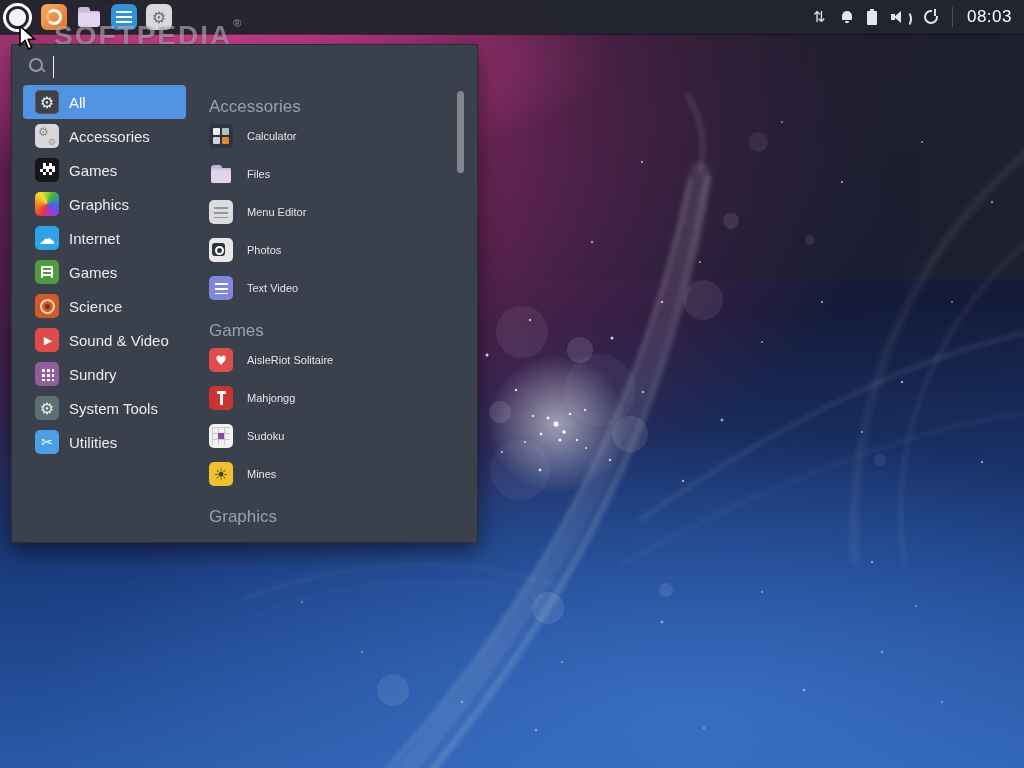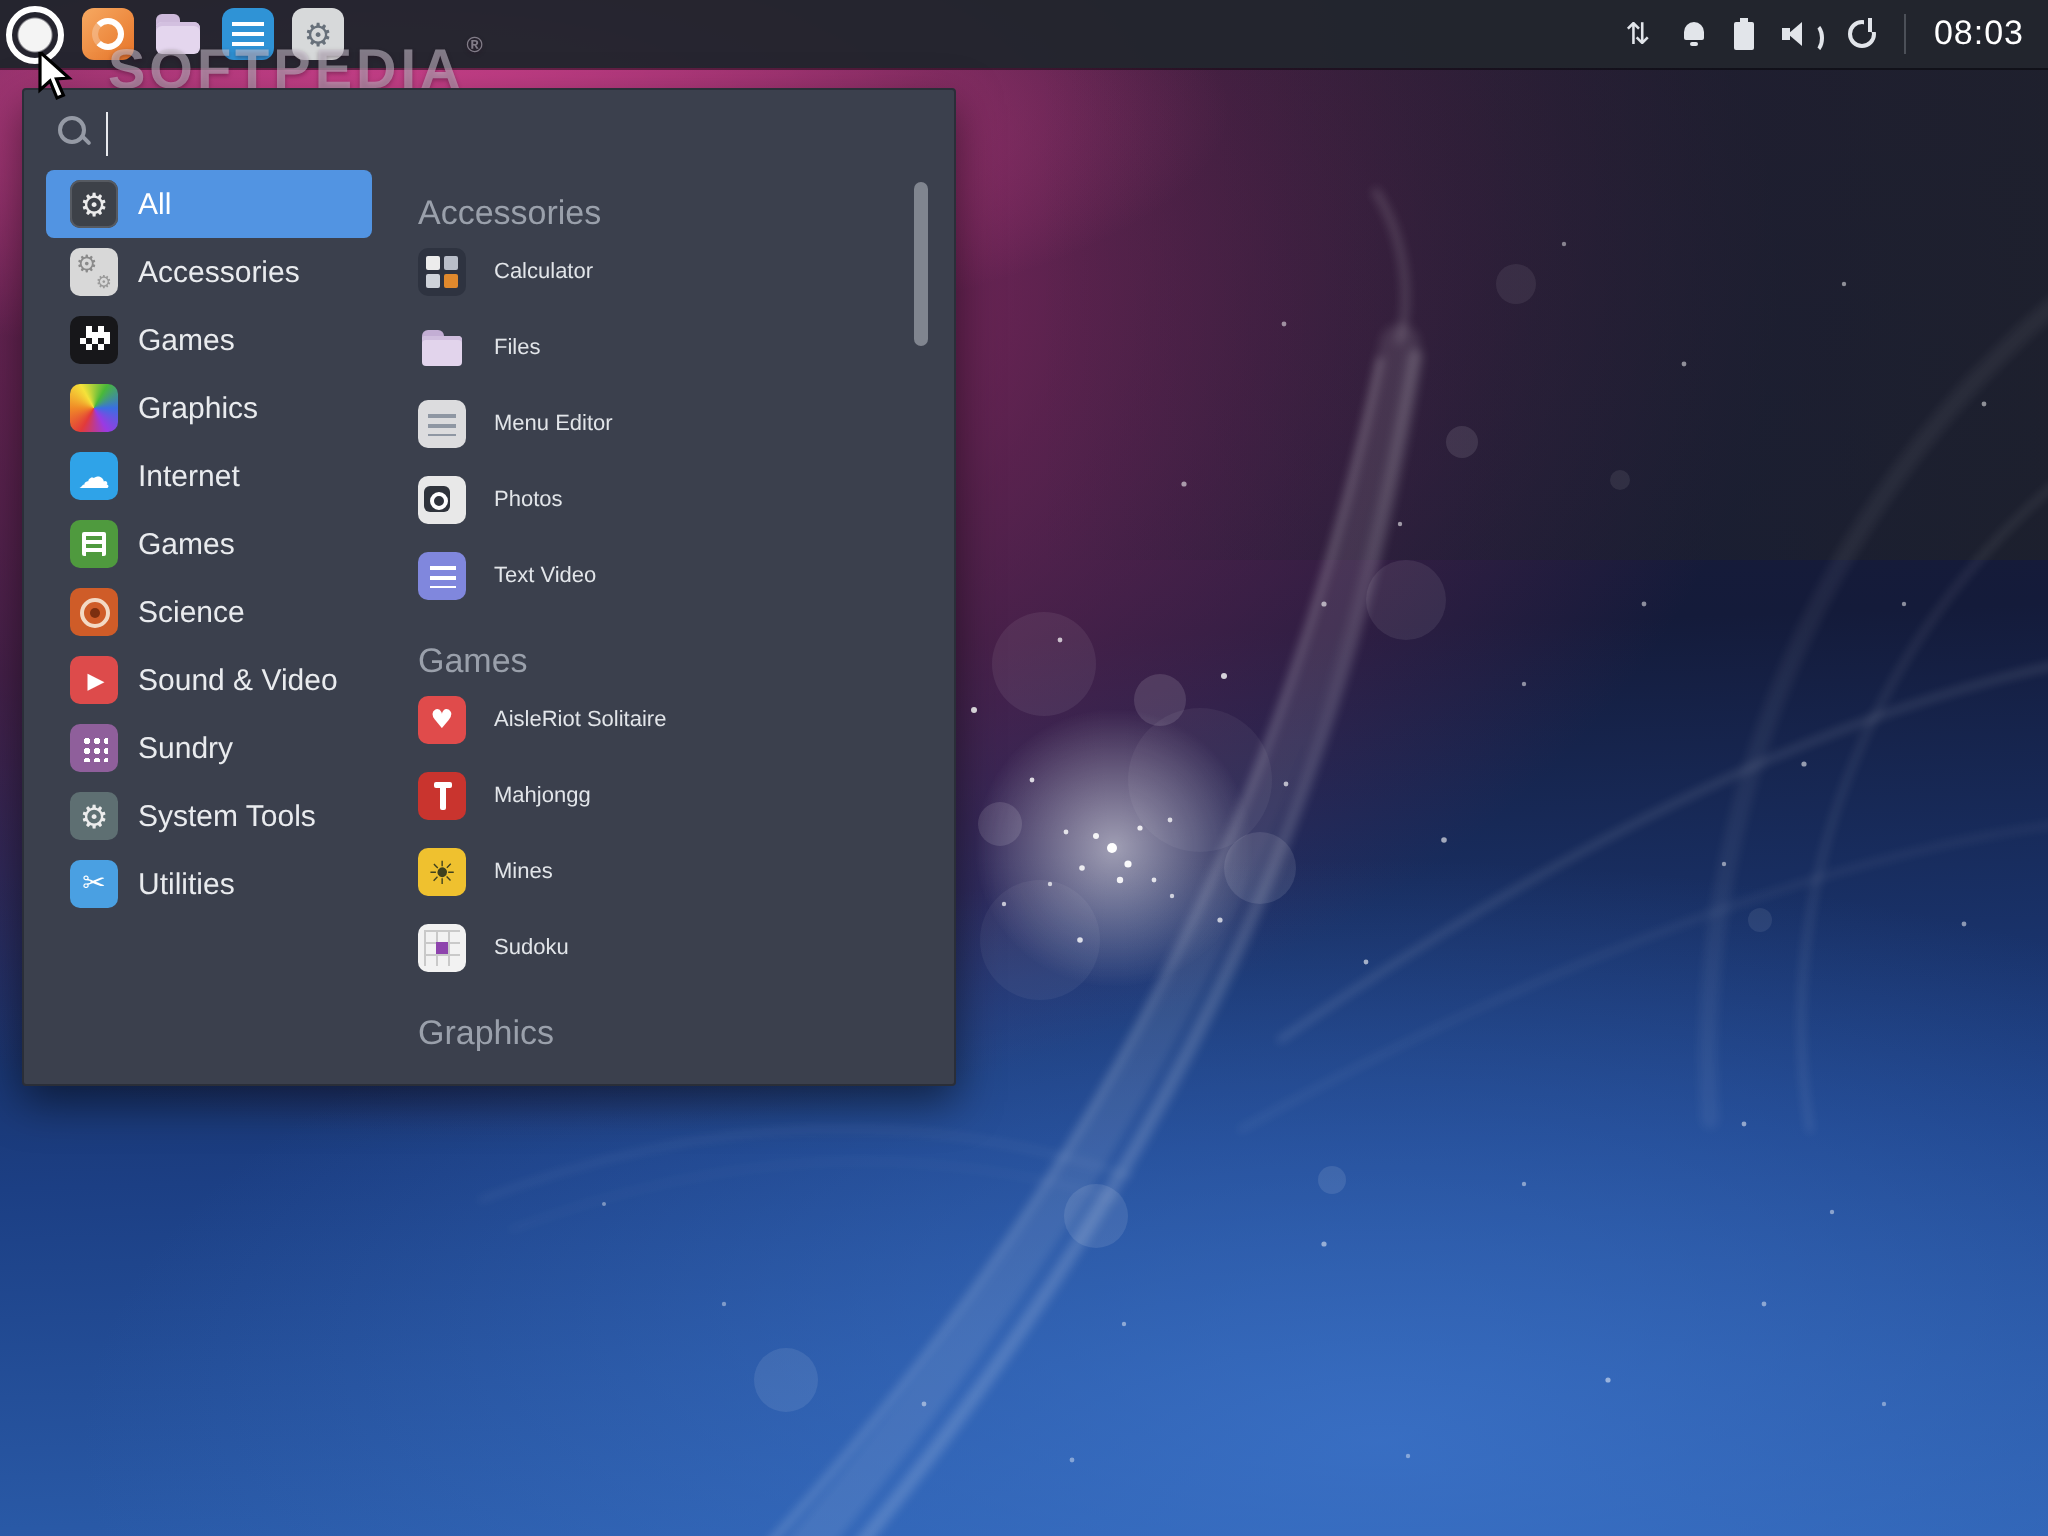--- a/index.html
+++ b/index.html
@@ -391,26 +391,26 @@
       <div class="sec later">Games</div>
       <div class="app">
         <span class="ai a-aisle"></span>
         <span class="lbl">AisleRiot Solitaire</span>
         </div>
       <div class="app">
         <span class="ai a-mahjongg"></span>
         <span class="lbl">Mahjongg</span>
         </div>
       <div class="app">
+        <span class="ai a-sudoku"></span>
+        <span class="lbl">Sudoku</span>
+        </div>
+      <div class="app">
         <span class="ai a-mines"></span>
         <span class="lbl">Mines</span>
-        </div>
-      <div class="app">
-        <span class="ai a-sudoku"></span>
-        <span class="lbl">Sudoku</span>
         </div>
 
       <div class="sec later">Graphics</div>
     </div>
 
     <div class="scroll-thumb"></div>
   </div>
 
   <svg class="cursor" width="22" height="26" viewBox="0 0 22 26">
     <polygon points="1,0 1,19 6,14.5 9.5,23 12.7,21.6 9.2,13.5 15.5,13" fill="#ffffff" stroke="#000000" stroke-width="1.6"></polygon>

